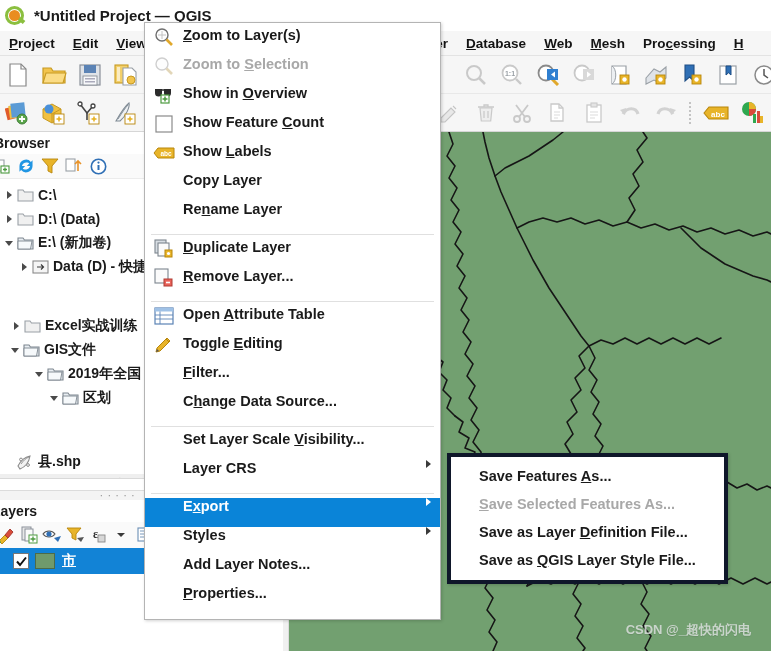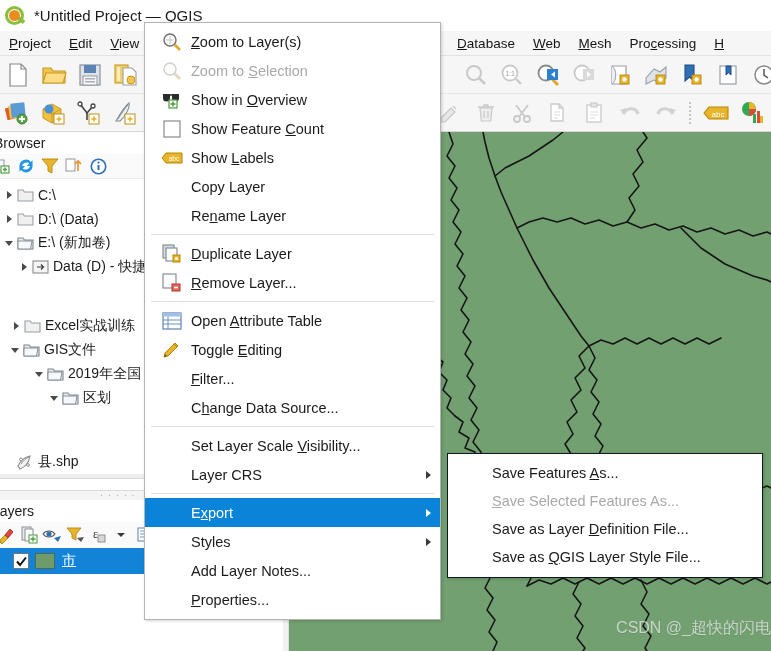--- a/index.html
+++ b/index.html
@@ -12,20 +12,21 @@
     font-family: "Liberation Sans", "DejaVu Sans", sans-serif;
     font-size: 13px;
     color: #1a1a1a;
   }
   #app {
     position: relative;
     width: 771px;
     height: 651px;
     overflow: hidden;
     background: #fdba74;
+    font-weight: bold;
   }
 
   
   #titlebar {
     position: absolute;
     left: 0; top: 0;
     width: 771px; height: 31px;
     background: #ffffff;
     display: flex;
     align-items: center;
@@ -300,22 +301,22 @@
   #map-canvas {
     position: absolute;
     left: 289px; top: 132px;
     width: 482px; height: 519px;
     background: #72a070;
     overflow: hidden;
   }
   #map-canvas svg { display: block; }
   #map-watermark {
     position: absolute;
-    right: 0; bottom: 12px;
-    font-size: 16px;
+    right: 20px; bottom: 12px;
+    font-size: 13px;
     color: #d9dedb;
     opacity: 0.85;
     white-space: nowrap;
     text-shadow: 0 1px 1px rgba(0,0,0,0.12);
   }
   #map-scroll-v {
     position: absolute;
     left: 279px; top: 132px;
     width: 10px; height: 519px;
     background: #f0f0f0;
@@ -332,22 +333,22 @@
     background: #ffffff;
     border: 1px solid #b4b4b4;
     box-shadow: 1px 1px 3px rgba(0,0,0,0.18);
     padding: 4px 0 5px 0;
     box-sizing: border-box;
     z-index: 40;
   }
   .cm-item {
     height: 29px;
     display: flex;
-    align-items: center;
-    padding-left: 16px;
+    align-items: flex-start;
+    padding-left: 8px;
     box-sizing: border-box;
     font-size: 14.5px;
     color: #1a1a1a;
     position: relative;
     white-space: nowrap;
     cursor: default;
   }
   .cm-item.disabled { color: #a8a8a8; }
   .cm-item.highlight { background: #0a84d8; color: #ffffff; }
   .cm-icon {
@@ -371,25 +372,25 @@
     border-left: 5px solid #3a3a3a;
     border-top: 4px solid transparent;
     border-bottom: 4px solid transparent;
   }
   .cm-item.highlight .cm-arrow { border-left-color: #ffffff; }
 
   
   #export-submenu {
     position: absolute;
     left: 447px; top: 453px;
-    width: 316px;
+    width: 281px;
     background: #ffffff;
-    border: 1px solid #0f172a;
+    border: 4px solid #0f172a;
     box-shadow: 1px 1px 3px rgba(0,0,0,0.18);
-    padding: 5px 0 6px 16px;
+    padding: 5px 0 6px 0;
     box-sizing: border-box;
     z-index: 45;
   }
   .sm-item {
     height: 28px;
     display: flex;
     align-items: center;
     padding-left: 28px;
     box-sizing: border-box;
     font-size: 14.5px;

